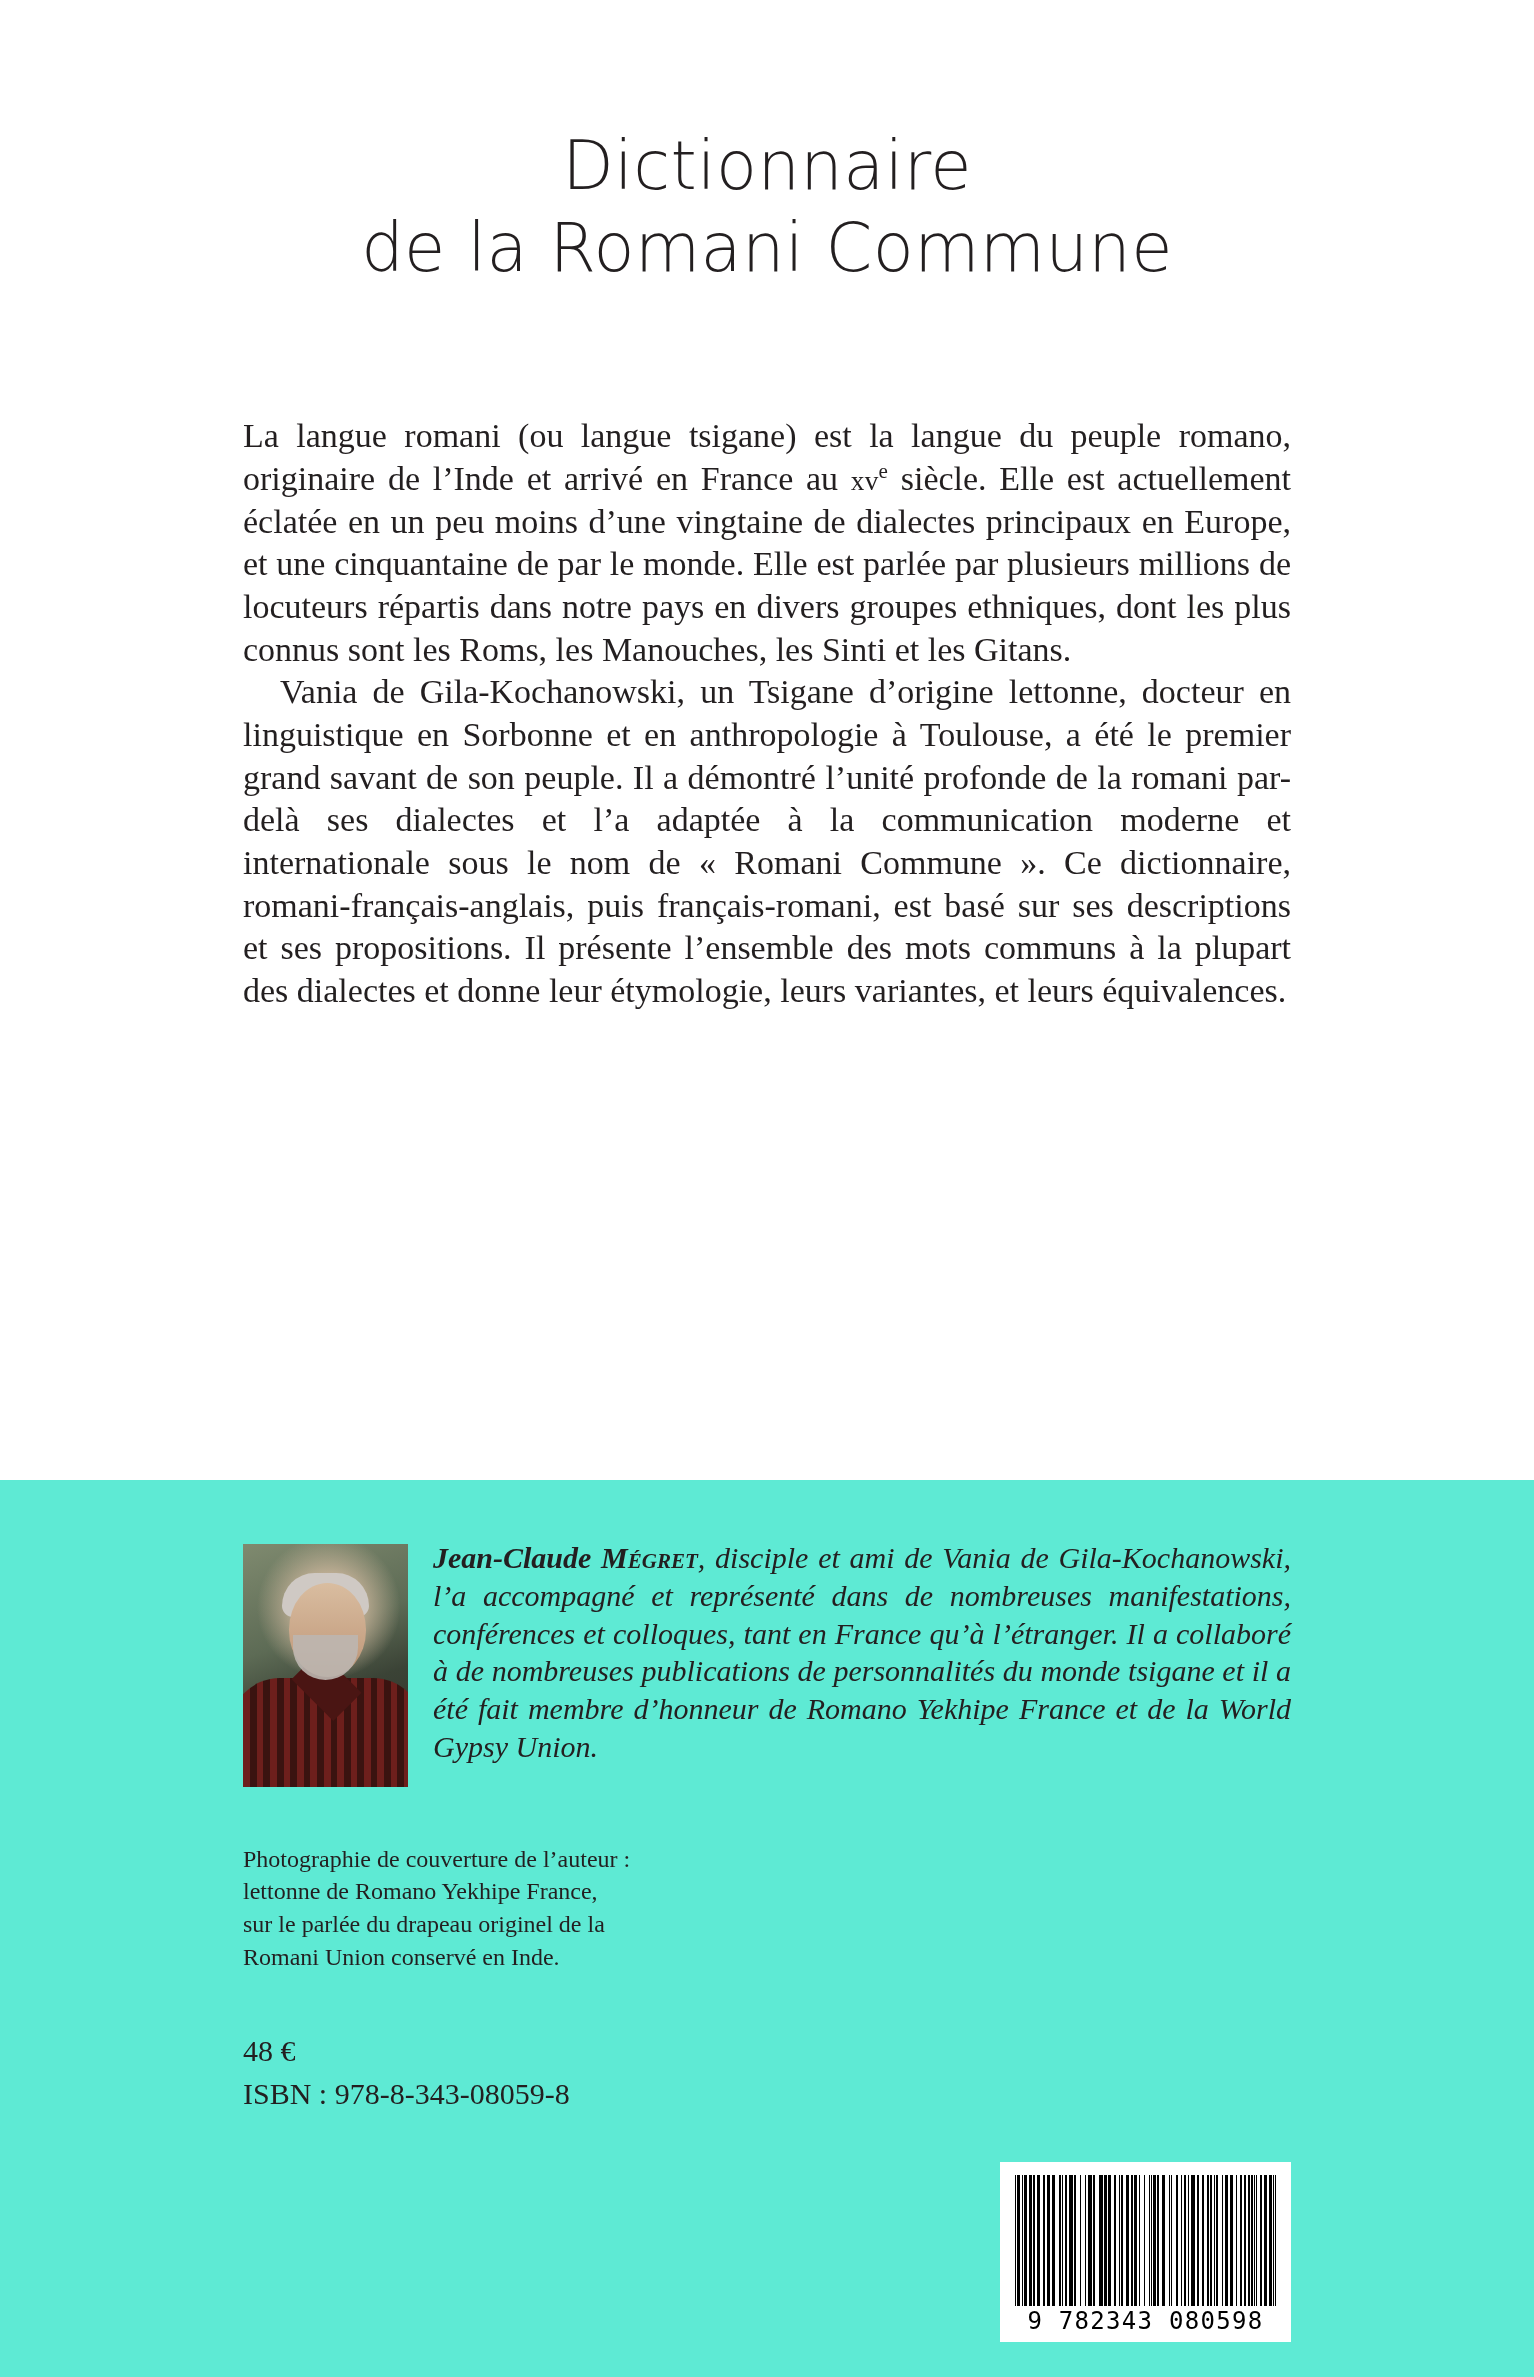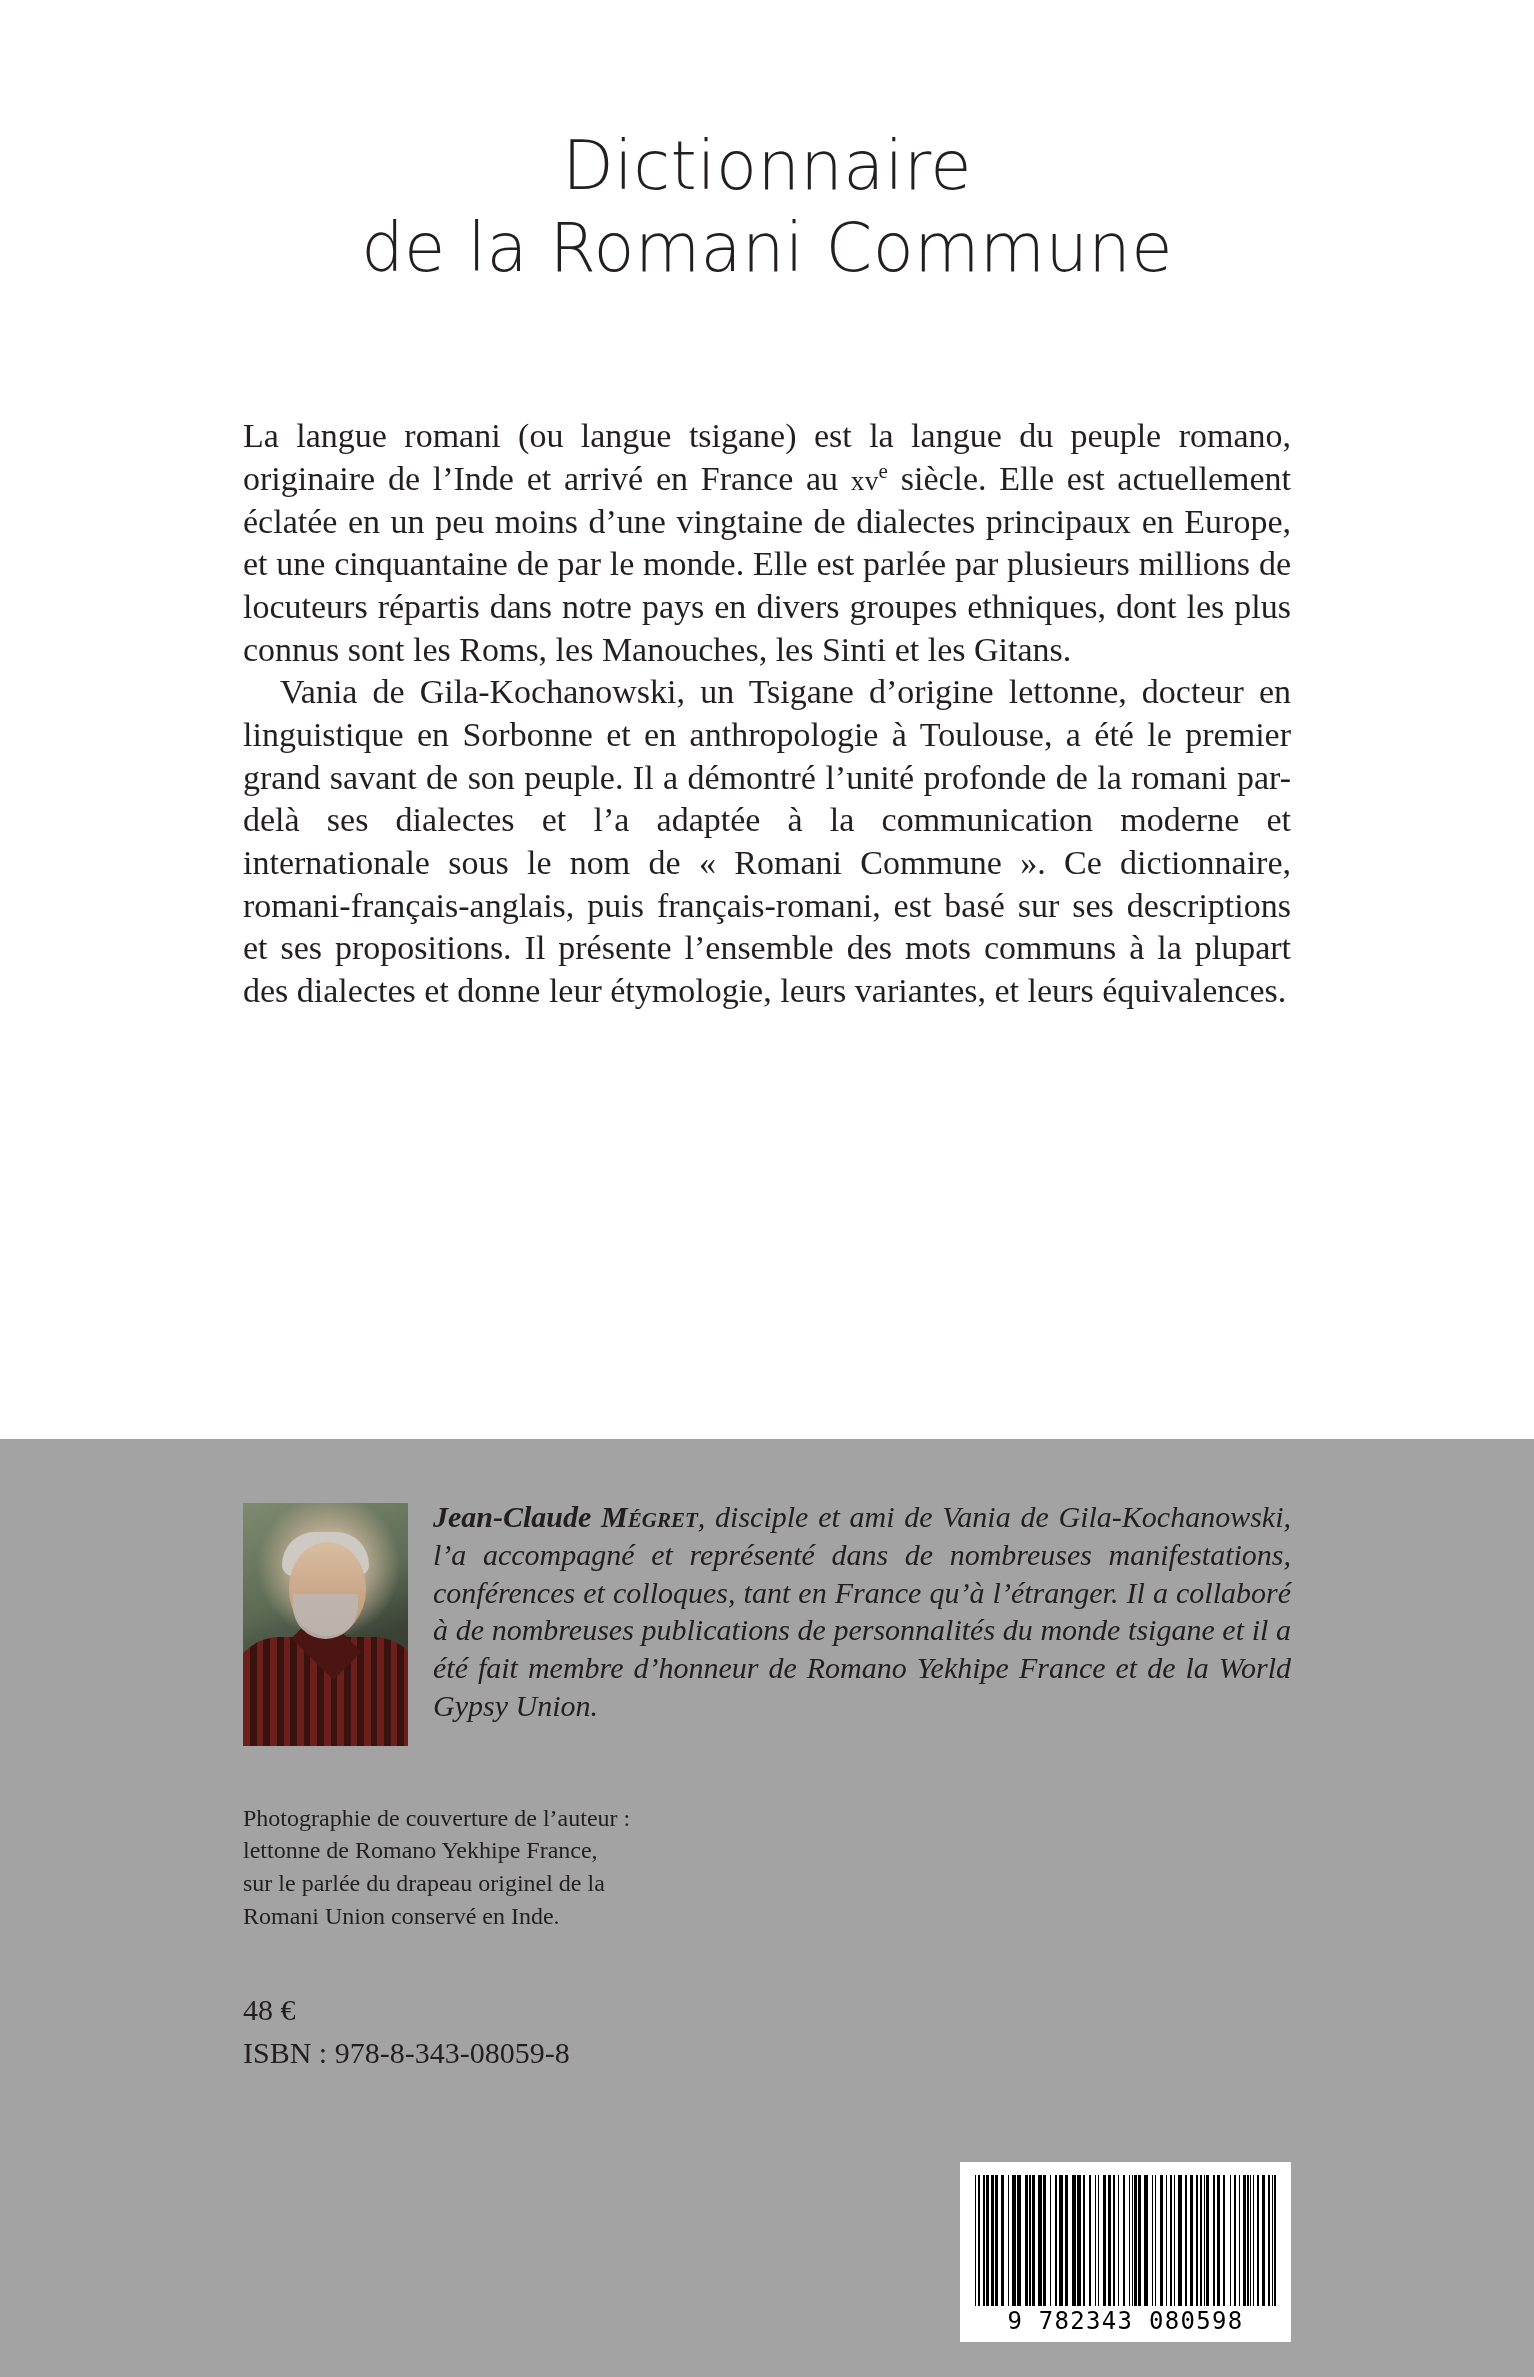--- a/index.html
+++ b/index.html
@@ -66,25 +66,26 @@
     line-height: 0;
   }
   .sc {
     font-size: 0.80em;
     letter-spacing: 0.3px;
     margin-top: 28px;
   }
 
   
   .bottom {
-    background: #a3a3a3;
+    background: #5eead4;
     flex: 1 1 auto;
     position: relative;
     padding: 59px 243px 0 243px;
     box-sizing: border-box;
+    margin-top: 41px;
   }
 
   .author-row {
     position: relative;
   }
 
   .author-photo {
     float: left;
     width: 165px;
     height: 243px;
@@ -182,21 +183,21 @@
     font-size: 30px;
     line-height: 1.42;
     color: #231f20;
   }
 
   
   .barcode {
     position: absolute;
     right: 243px;
     bottom: 35px;
-    width: 331px;
+    width: 291px;
     height: 180px;
     background: #ffffff;
     box-sizing: border-box;
     padding: 13.4px 15px 6.7px 15px;
     display: flex;
     flex-direction: column;
     align-items: stretch;
   }
   .bars {
     flex: 1 1 auto;

